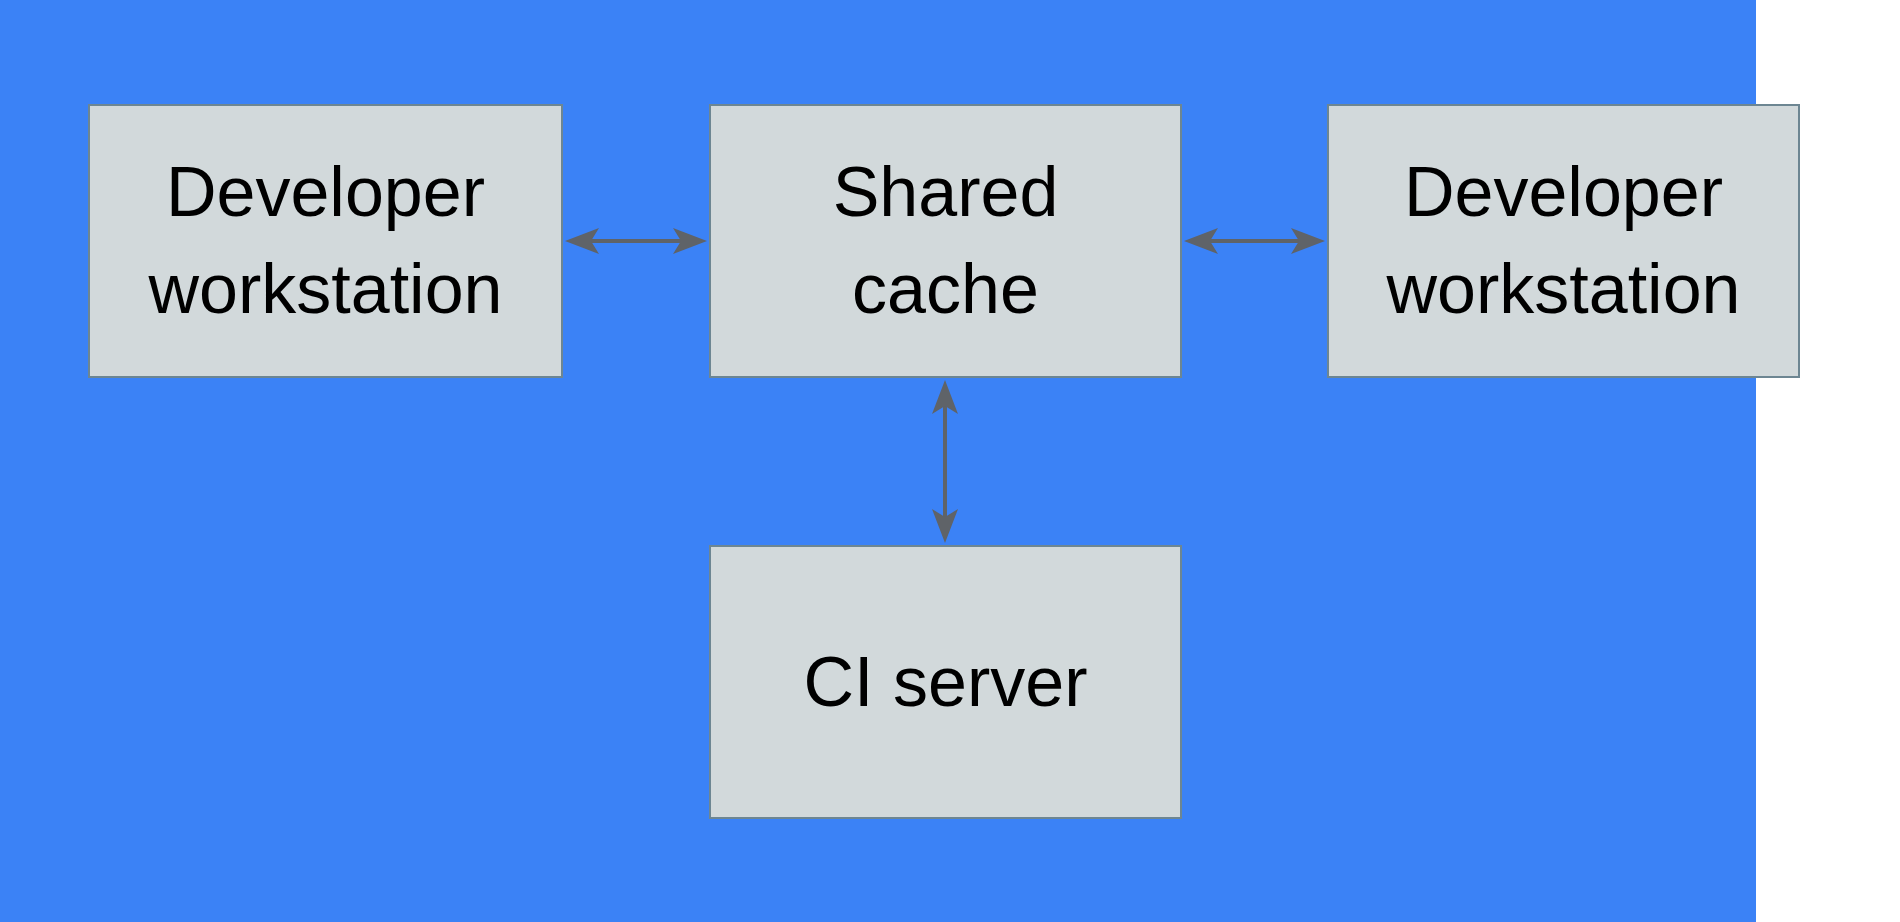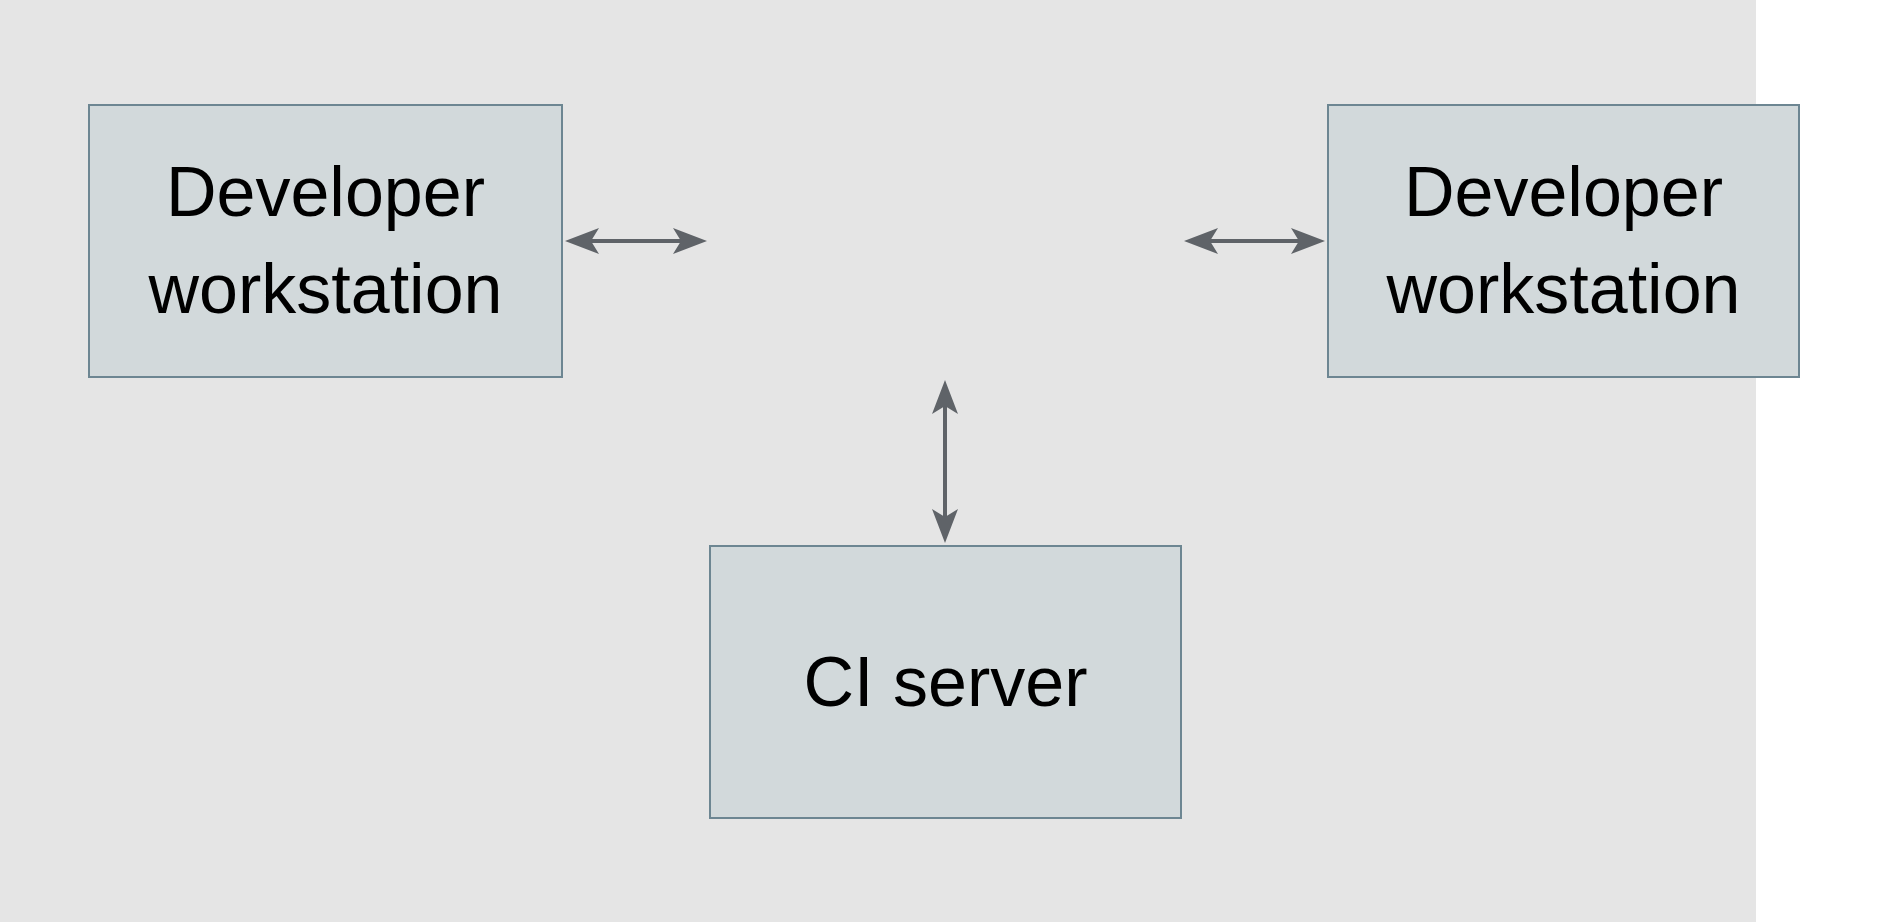--- a/index.html
+++ b/index.html
@@ -10,21 +10,21 @@
     width: 1900px;
     height: 922px;
     background: #ffffff;
     font-family: "Liberation Sans", "DejaVu Sans", sans-serif;
     overflow: hidden;
   }
   .canvas {
     position: relative;
     width: 1756px;
     height: 922px;
-    background: #e5e5e5;
+    background: #3b82f6;
   }
   .edges {
     position: absolute;
     left: 0;
     top: 0;
     width: 1900px;
     height: 922px;
     pointer-events: none;
   }
   .node {
@@ -77,20 +77,26 @@
     </g>
   </svg>
 
   <div class="node" id="node-dev-left" style="background: rgb(210, 217, 219); border-color: rgb(109, 134, 146);">
     <div class="label" style="color: rgb(0, 0, 0);">
       <span>Developer</span>
       <span>workstation</span>
     </div>
   </div>
 
+  <div class="node" id="node-cache" style="background: rgb(210, 217, 219); border-color: rgb(109, 134, 146);">
+    <div class="label" style="color: rgb(0, 0, 0);">
+      <span>Shared</span>
+      <span>cache</span>
+    </div>
+  </div>
 
   <div class="node" id="node-dev-right" style="background: rgb(210, 217, 219); border-color: rgb(109, 134, 146);">
     <div class="label" style="color: rgb(0, 0, 0);">
       <span>Developer</span>
       <span>workstation</span>
     </div>
   </div>
 
   <div class="node" id="node-ci" style="background: rgb(210, 217, 219); border-color: rgb(109, 134, 146); text-align: center;">
     <div class="label" style="color: rgb(0, 0, 0);">

